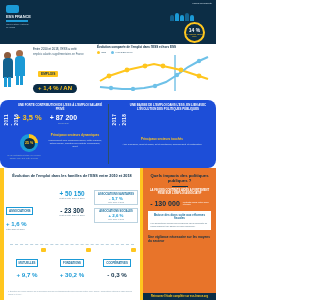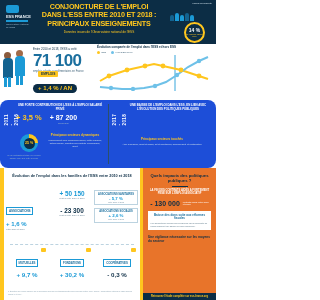--- a/index.html
+++ b/index.html
@@ -217,26 +217,20 @@
 
   <div class="header">
 
     <div class="logo-box">
       <div class="logo-chip"></div>
       <div class="logo-txt">ESS FRANCE</div>
       <div class="logo-rule"></div>
       <div class="logo-sub">Observatoire national de l'ESS</div>
     </div>
 
-    <div class="title-wrap">
-      <div class="t1">CONJONCTURE DE L'EMPLOI</div>
-      <div class="t2">DANS L'ESS ENTRE 2010 ET 2018 :</div>
-      <div class="t3">PRINCIPAUX ENSEIGNEMENTS</div>
-      <div class="t-sub">Données issues de l'Observatoire national de l'ESS</div>
-    </div>
 
     <div class="badge-zone">
       <div class="badge-label">L'ESS représente</div>
       <div class="badge-crowd">
         <span class="crowd-fig sm dk"></span><span class="crowd-fig"></span><span class="crowd-fig sm"></span><span class="crowd-fig dk"></span><span class="crowd-fig sm"></span>
       </div>
       <div class="medal">
         <div class="medal-num">14 %</div>
         <div class="medal-sub">de l'emploi salarié privé</div>
       </div>
@@ -251,21 +245,20 @@
       <div class="p-leg" style="left:2px;top:27px;"></div>
       <div class="p-leg" style="left:6px;top:27px;"></div>
       <div class="p-head" style="left:14px;top:0px;background:#a06a48;"></div>
       <div class="p-body" style="left:12.5px;top:6px;background:#1b9ad6;"></div>
       <div class="p-leg" style="left:14px;top:25px;"></div>
       <div class="p-leg" style="left:18px;top:25px;"></div>
     </div>
 
     <div class="big-stat">
       <div class="stat-kicker">Entre 2010 et 2018, l'ESS a créé</div>
-      <div class="big-num">71 100</div>
       <div class="stat-note">emplois salariés supplémentaires en France</div>
     </div>
     <div class="stat-badge">EMPLOIS</div>
     <div class="pct-pill">+ 1,4 % / AN</div>
 
     <div class="chart-box">
       <div class="chart-title">Évolution comparée de l'emploi dans l'ESS et hors ESS</div>
       <div class="chart-legend">
         <div class="leg">
           <span class="leg-dot" style="background:#ffc61e"></span>

